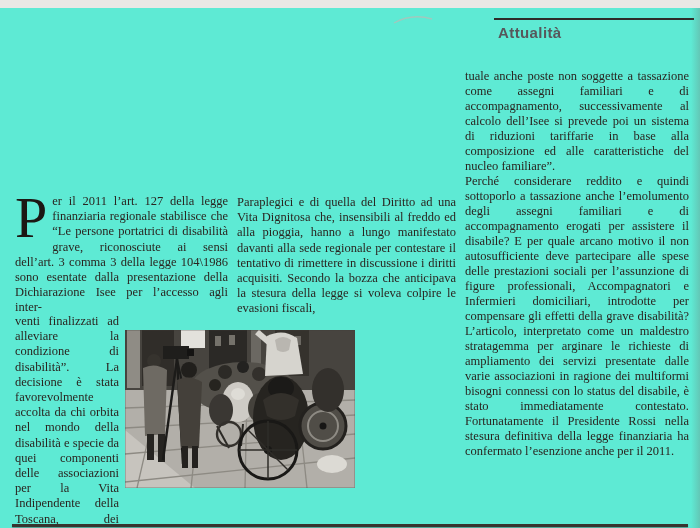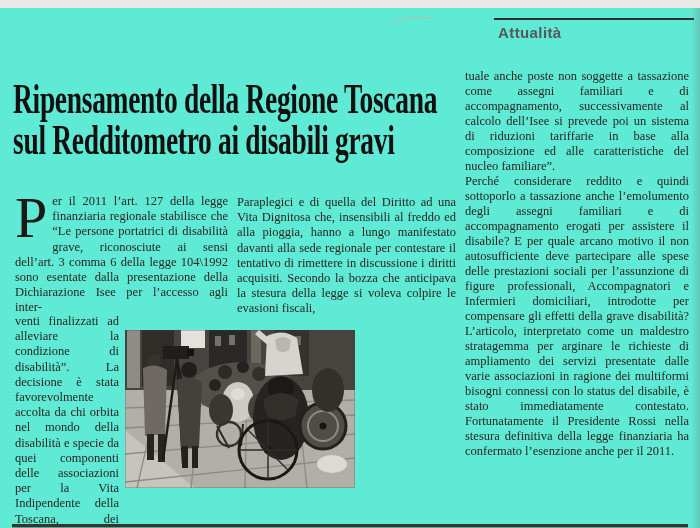--- a/index.html
+++ b/index.html
@@ -46,27 +46,23 @@
 
 <div class="page">
 
   <svg class="scan-mark" viewBox="0 0 42 14">
     <path d="M2,11 Q20,1 40,7" stroke="#bcbab5" stroke-width="1.4" fill="none" opacity="0.7"></path>
   </svg>
 
   <div class="section-rule"></div>
   <div class="section-label">Attualità</div>
 
-  <div class="title">
-    <div class="title-line">Ripensamento della Regione Toscana</div>
-    <div class="title-line">sul Redditometro ai disabili gravi</div>
-  </div>
 
   <div class="txt col1-wide">
-    <span class="dropcap">P</span><span>er il 2011  l’art. 127 della legge finanziaria regionale stabilisce che “Le persone portatrici di disabilità grave, riconosciute ai sensi dell’art. 3 comma 6 della legge 104\1992 sono esentate dalla presentazione della Dichiarazione Isee per l’accesso agli inter-</span>
+    <span class="dropcap">P</span><span>er il 2011  l’art. 127 della legge finanziaria regionale stabilisce che “Le persone portatrici di disabilità grave, riconosciute ai sensi dell’art. 3 comma 3 della legge 104\1986 sono esentate dalla presentazione della Dichiarazione Isee per l’accesso agli inter-</span>
   </div>
   <div class="txt col1-narrow">venti finalizzati ad alleviare la condizione di disabilità”. La decisione è stata favorevolmente accolta da chi orbita nel mondo della disabilità e specie da quei componenti delle associazioni per la Vita Indipendente della Toscana, dei</div>
   <div class="txt col2-wide">Paraplegici e di quella del Diritto ad una Vita Dignitosa che, insensibili al freddo ed alla pioggia, hanno a lungo manifestato davanti alla sede regionale per contestare il tentativo di rimettere in discussione i diritti acquisiti. Secondo la bozza che anticipava la stesura della legge si voleva colpire le evasioni fiscali,</div>
   <div class="txt col3">tuale anche poste non soggette a tassazione come assegni familiari e di accompagnamento, successivamente al calcolo dell’Isee si prevede poi un sistema di riduzioni tariffarie in base alla composizione ed alle caratteristiche del nucleo familiare”.
 Perché considerare reddito e quindi sottoporlo a tassazione anche l’emolumento degli assegni familiari e di accompagnamento erogati per assistere il disabile? E per quale arcano motivo il non autosufficiente deve partecipare  alle spese delle prestazioni sociali per l’assunzione di figure professionali, Accompagnatori e Infermieri domiciliari, introdotte per compensare gli effetti della grave disabilità? L’articolo, interpretato come un maldestro stratagemma  per arginare le richieste di ampliamento dei servizi presentate dalle varie associazioni in ragione dei multiformi bisogni connessi con lo status del disabile, è stato immediatamente contestato. Fortunatamente il Presidente Rossi nella stesura definitiva della legge finanziaria ha confermato l’esenzione anche per il 2011.</div>
 
   <div class="photo">
     <svg viewBox="0 0 230 158" preserveAspectRatio="none">
 
       <rect x="0" y="0" width="230" height="158" fill="#b2afa9"></rect>

